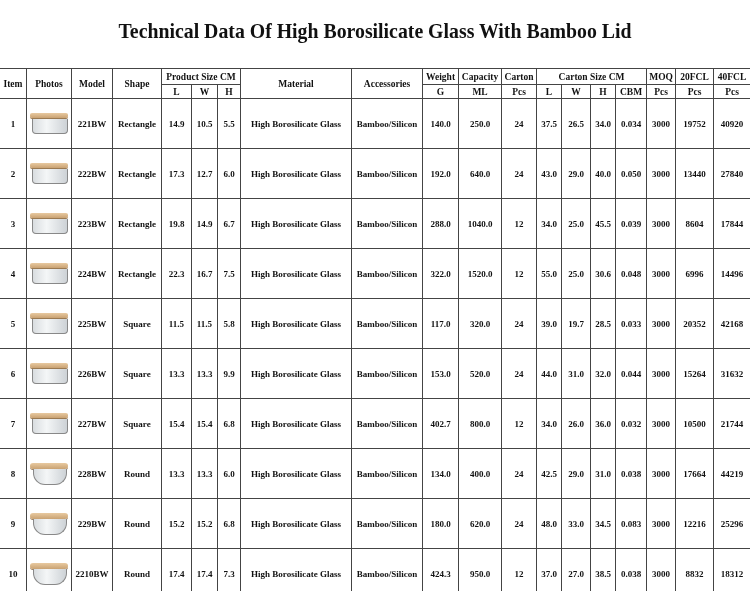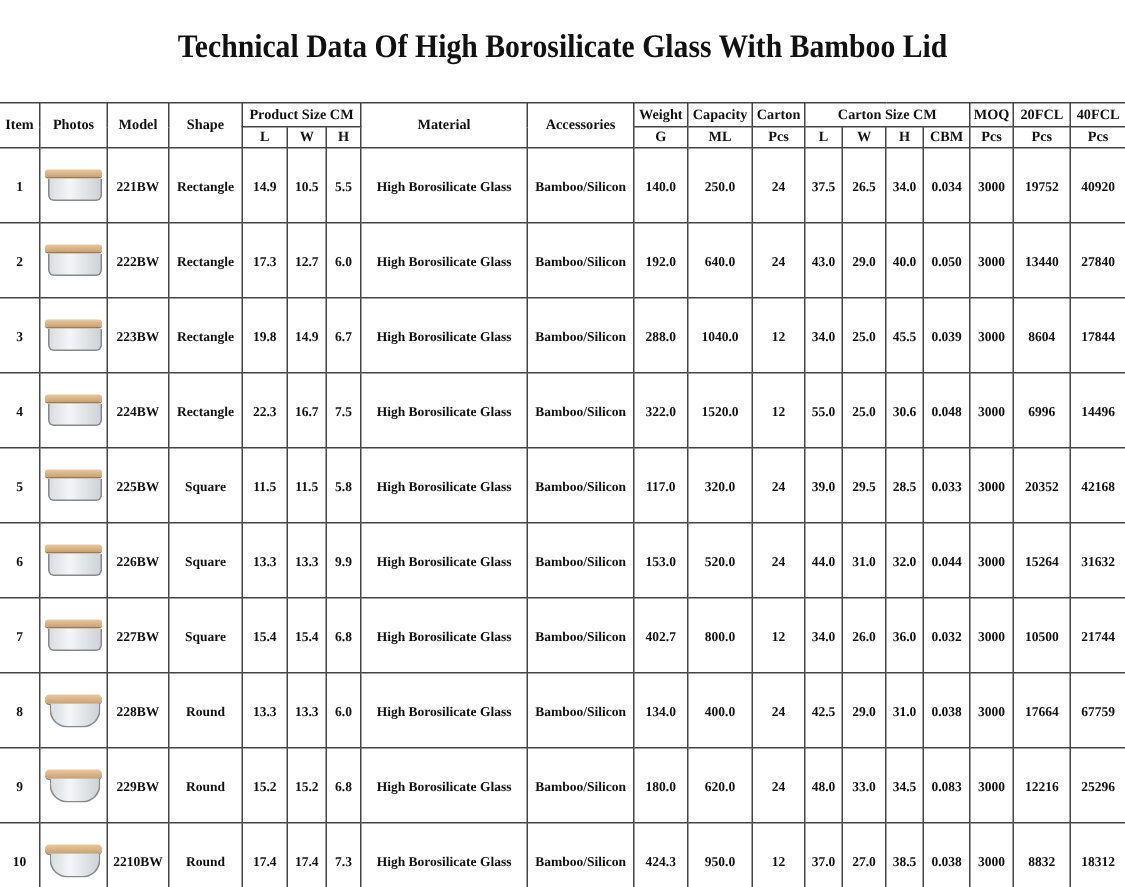--- a/index.html
+++ b/index.html
@@ -209,21 +209,21 @@
     <td>Square</td>
     <td>11.5</td>
     <td>11.5</td>
     <td>5.8</td>
     <td>High Borosilicate Glass</td>
     <td>Bamboo/Silicon</td>
     <td>117.0</td>
     <td>320.0</td>
     <td>24</td>
     <td>39.0</td>
-    <td>29.5</td>
+    <td>19.7</td>
     <td>28.5</td>
     <td>0.033</td>
     <td>3000</td>
     <td>20352</td>
     <td>42168</td>
   </tr>
 
   <tr class="row">
     <td>6</td>
     <td>
@@ -301,21 +301,21 @@
     <td>Bamboo/Silicon</td>
     <td>134.0</td>
     <td>400.0</td>
     <td>24</td>
     <td>42.5</td>
     <td>29.0</td>
     <td>31.0</td>
     <td>0.038</td>
     <td>3000</td>
     <td>17664</td>
-    <td>67759</td>
+    <td>44219</td>
   </tr>
 
   <tr class="row">
     <td>9</td>
     <td>
       <div class="photo">
             <div class="cont">
               <div class="lid round"></div>
               <div class="glass round"></div>
             </div>

